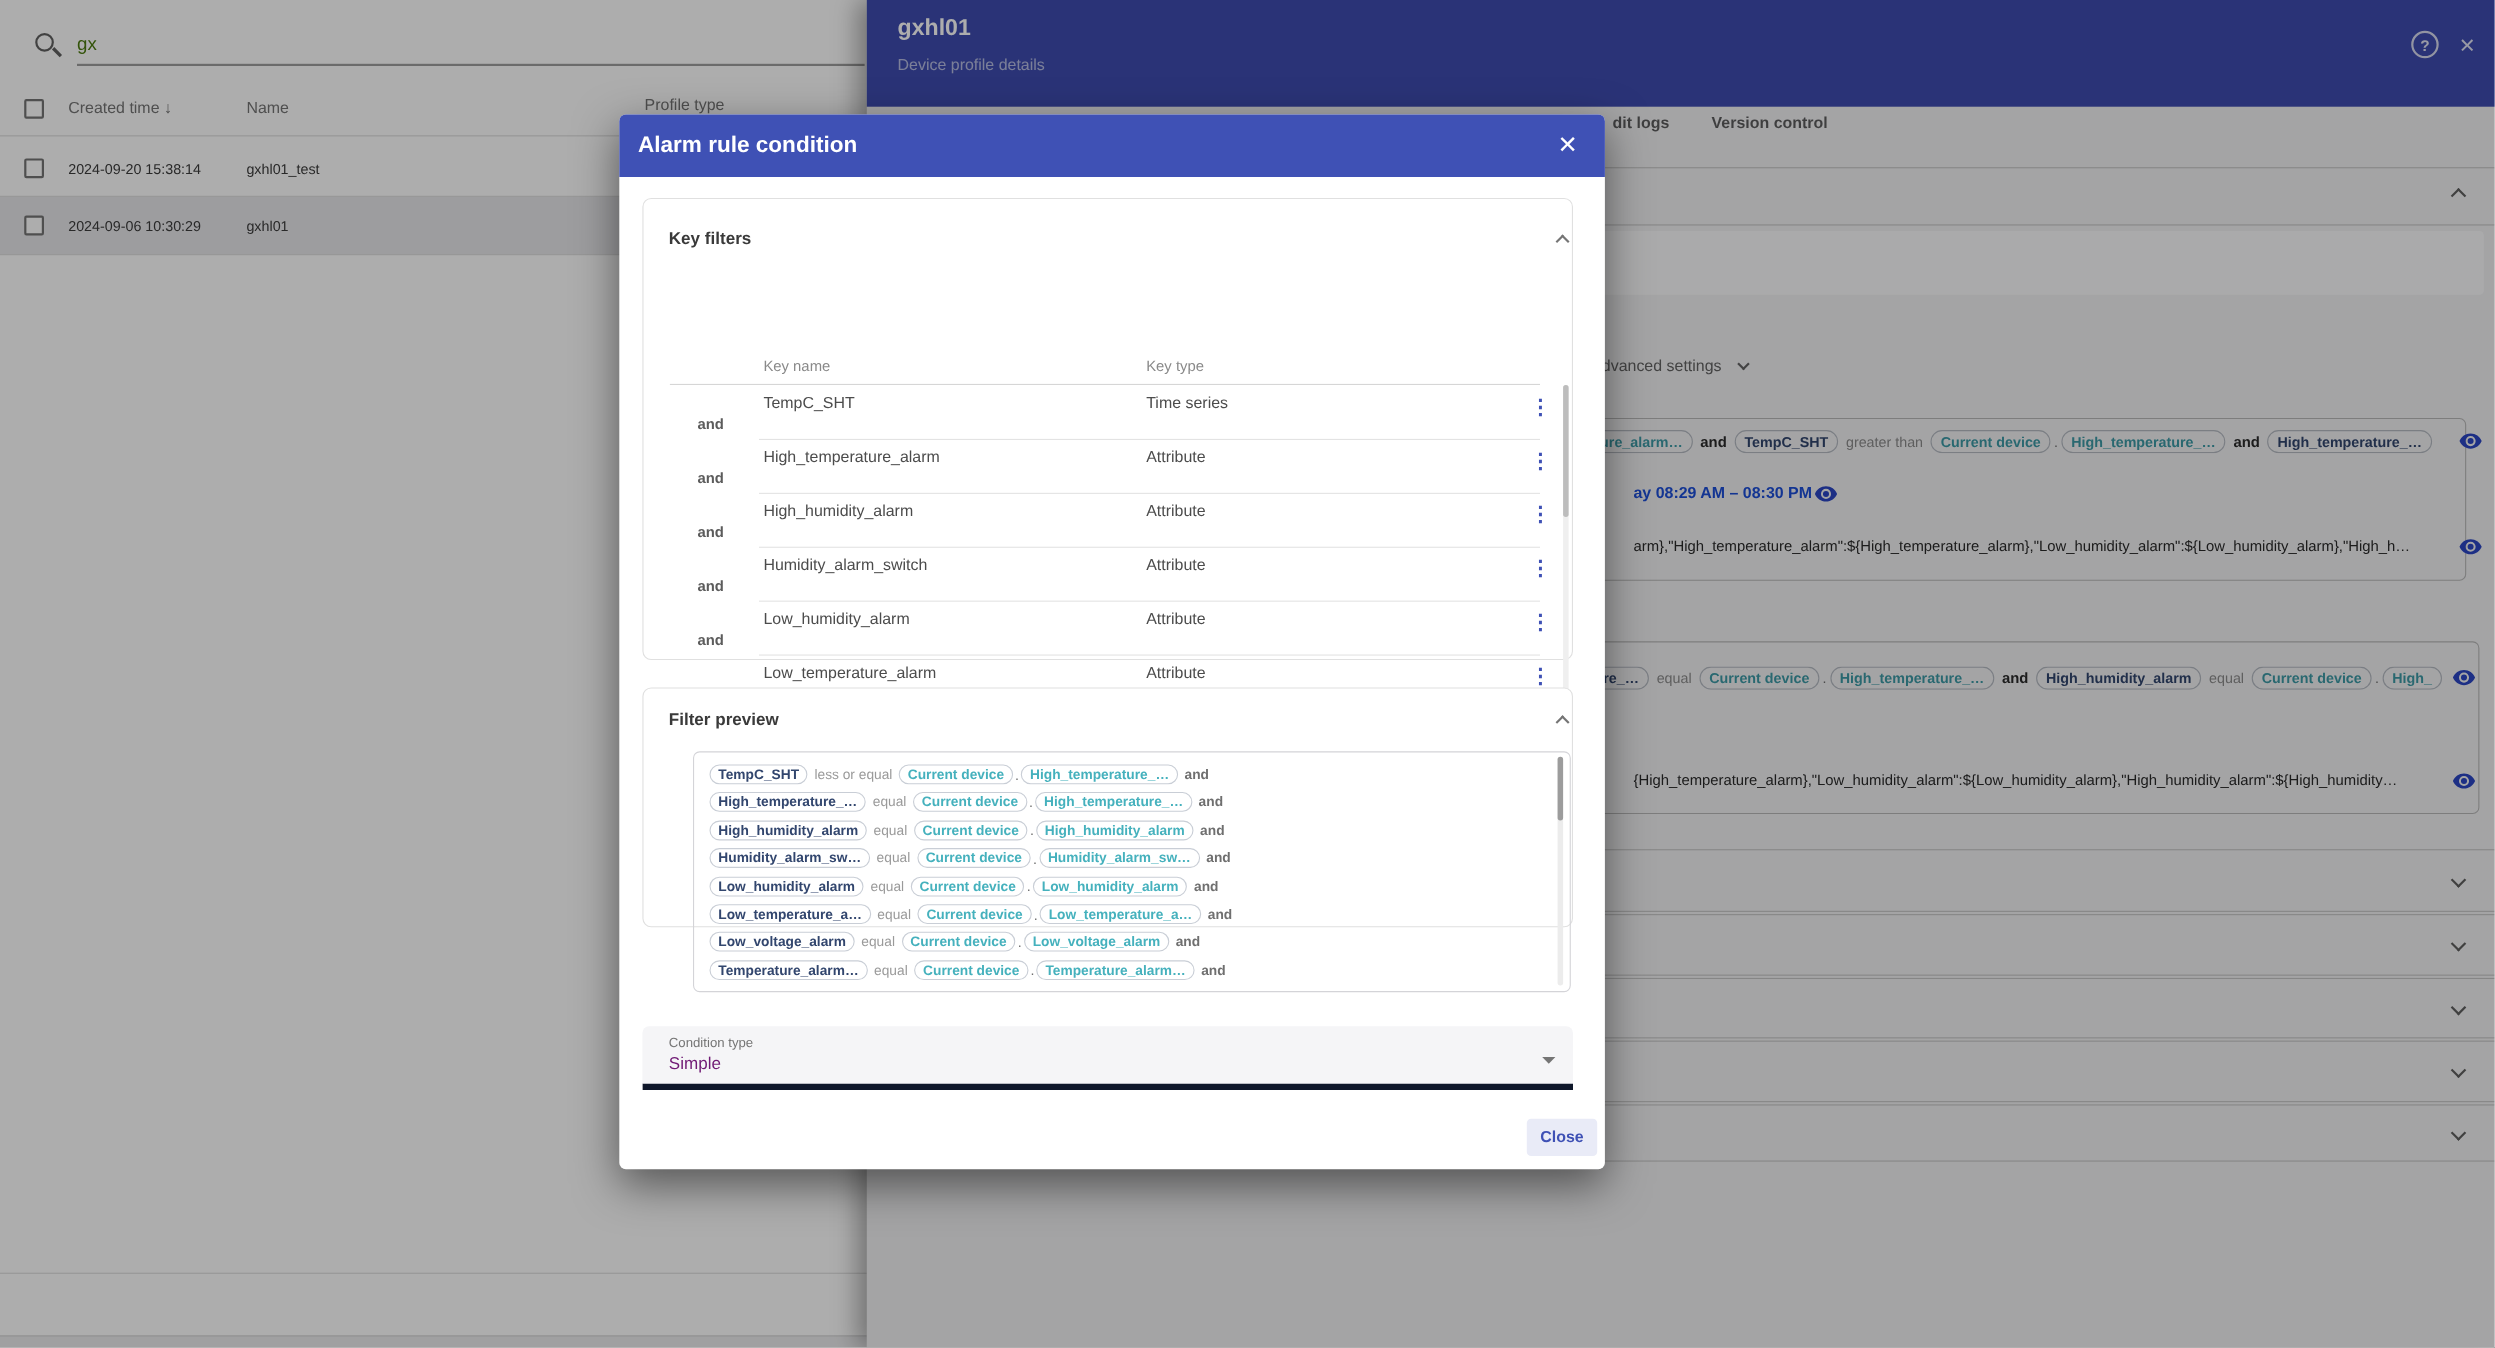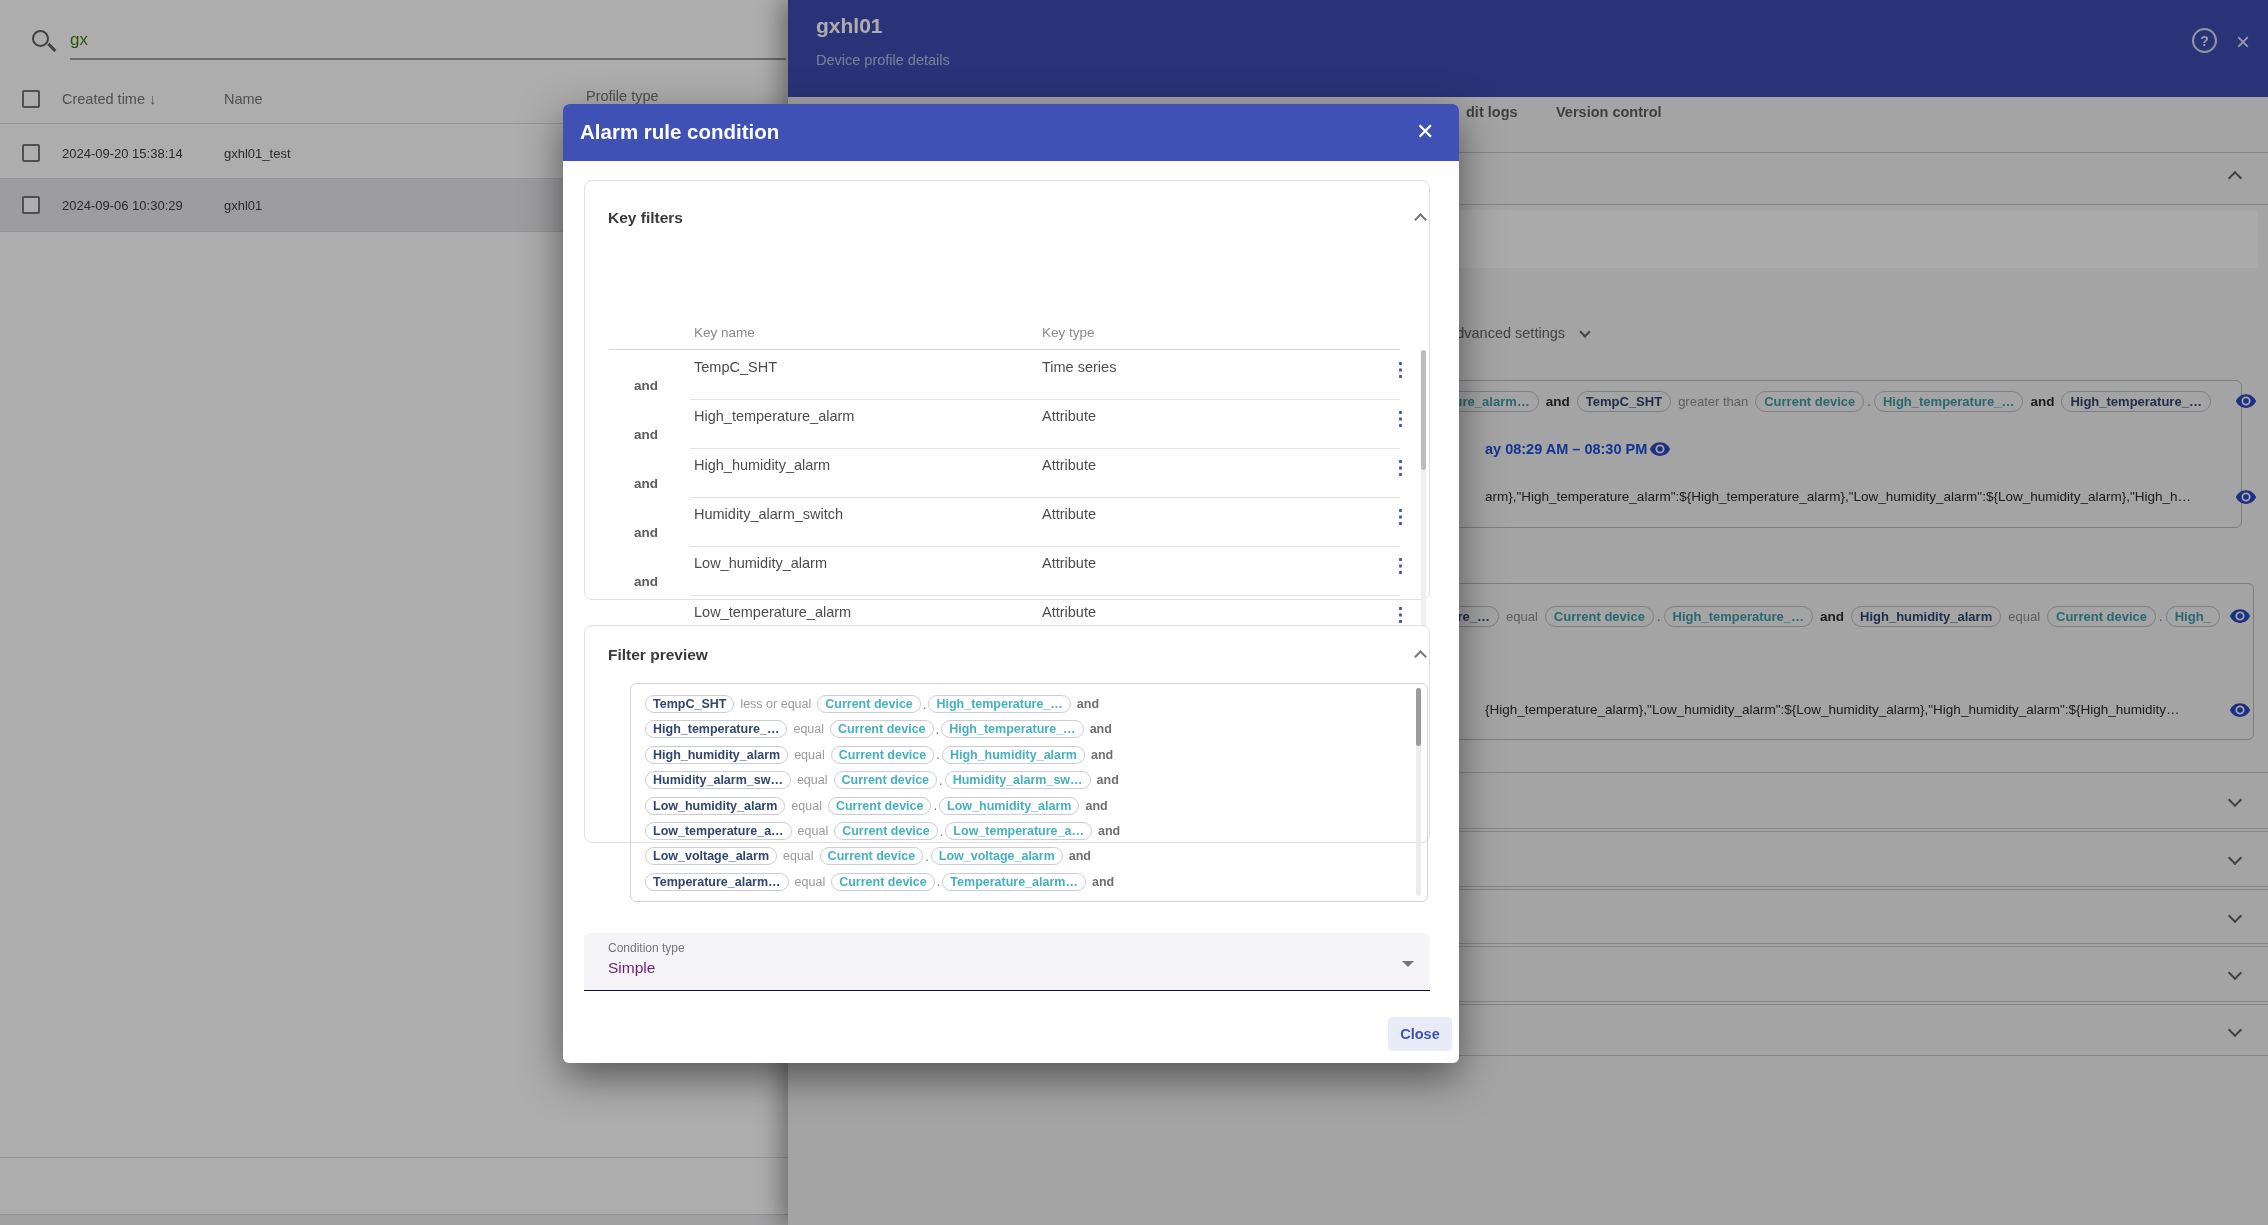--- a/index.html
+++ b/index.html
@@ -69,21 +69,21 @@
   .scrolltrack{position:absolute;width:5px;background:#efefef;border-radius:3px;}
   .scrollthumb{position:absolute;width:5px;background:#bdbdbd;border-radius:3px;}
   #fp-box{position:absolute;left:45px;top:57px;width:798px;height:219px;border:1.5px solid #d4d4d8;border-radius:6px;}
   .pv-row{display:flex;align-items:center;gap:6px;white-space:nowrap;position:absolute;left:14px;height:22px;}
   .pv-chip{border:1.5px solid #c9ced6;border-radius:10px;padding:1px 7px;font-size:12.5px;font-weight:700;}
   .pv-chip.k{color:#32466e;}
   .pv-chip.v{color:#45b1bd;}
   .pv-conn{font-size:12.5px;color:#9a9a9a;}
   .pv-and{font-size:12.5px;font-weight:700;color:#6f6f6f;}
   #cond-field{position:absolute;left:21px;top:829px;width:846px;height:58px;background:#f5f5f7;
-              border-bottom:1px solid #0f172a;border-radius:6px 6px 0 0;}
+              border-bottom:6px solid #0f172a;border-radius:6px 6px 0 0;}
   .cond-label{font-size:12px;color:#757575;}
   .cond-value{font-size:15.5px;color:#701a75;}
   .caret{width:0;height:0;border-left:6px solid transparent;border-right:6px solid transparent;border-top:6px solid #757575;}
   #close-btn{position:absolute;left:825px;top:913px;width:64px;height:34px;background:#e9ebf7;border-radius:4px;
              display:flex;align-items:center;justify-content:center;font-size:14.5px;font-weight:600;color:#3f51b5;}
 </style>
 </head>
 <body>
 
 <div id="stage">

